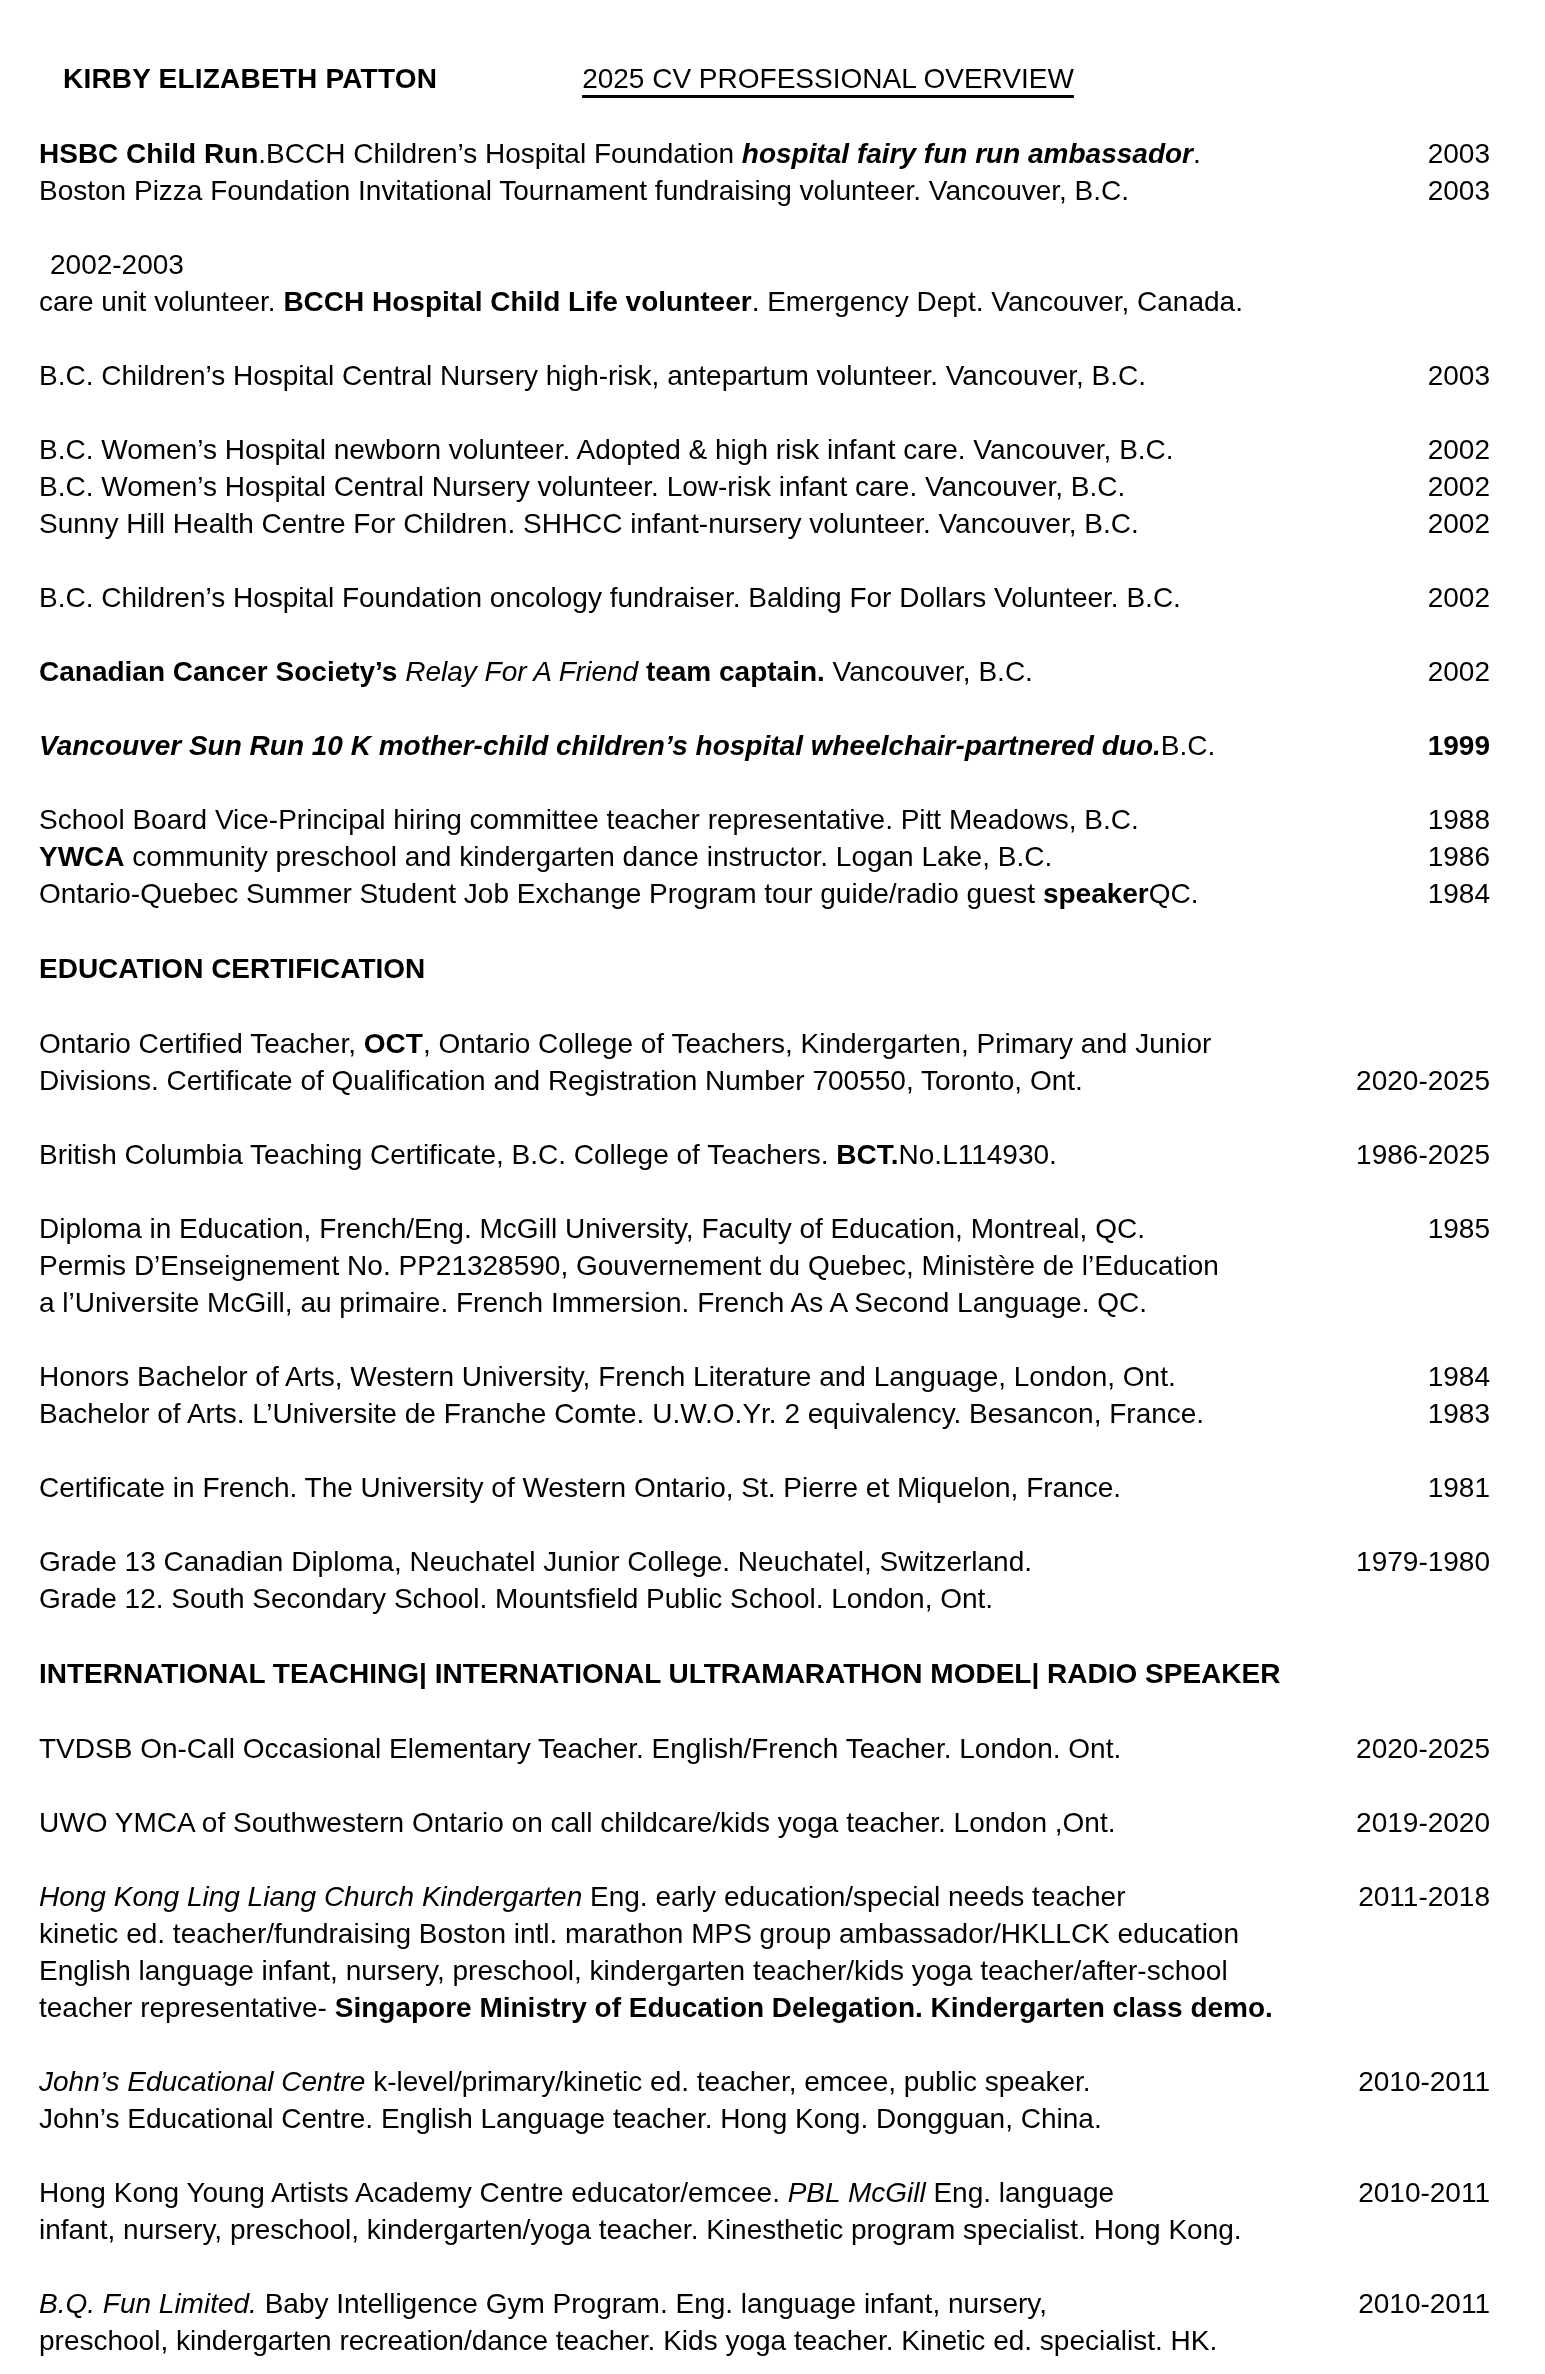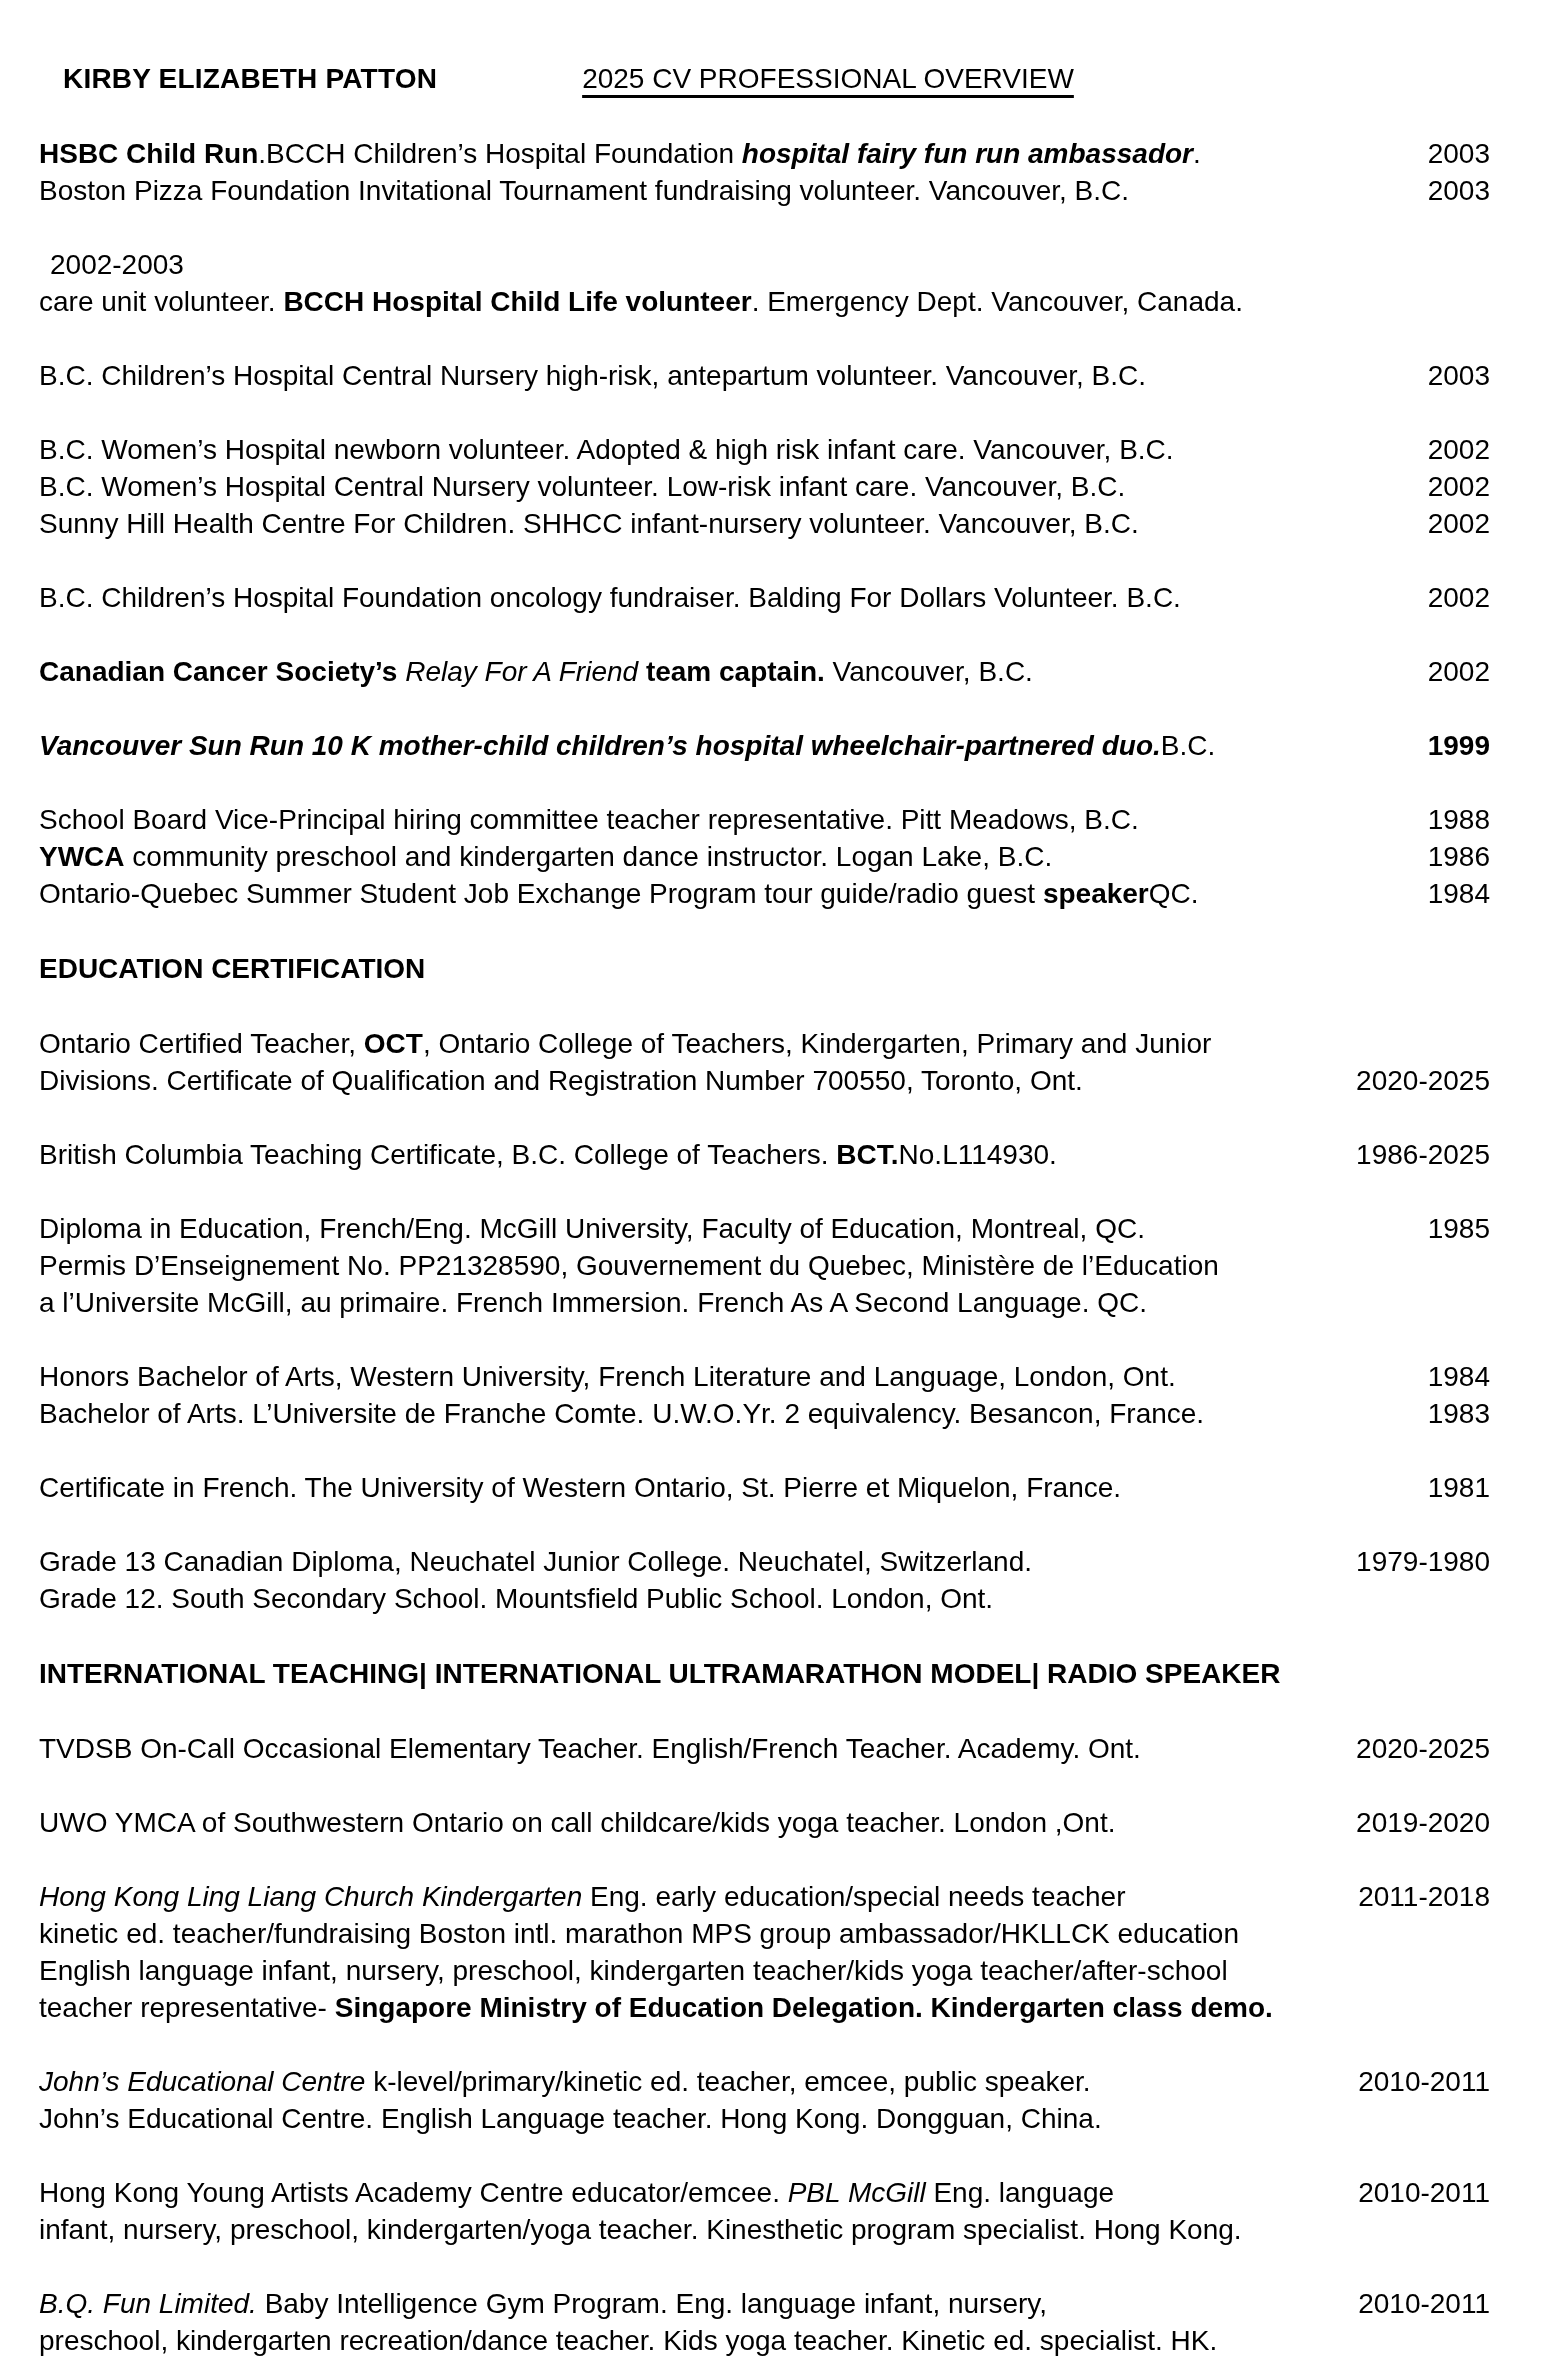--- a/index.html
+++ b/index.html
@@ -181,21 +181,21 @@
           <span class="left"><span>Grade 13 Canadian Diploma, Neuchatel Junior College. Neuchatel, Switzerland.</span></span>
           <span class="date">1979-1980</span>
         </div>
         <div class="line">
           <span class="left"><span>Grade 12. South Secondary School. Mountsfield Public School. London, Ont.</span></span>
         </div>
       </div>
       <div class="block heading"><span class="heading-text">INTERNATIONAL TEACHING| INTERNATIONAL ULTRAMARATHON MODEL| RADIO SPEAKER</span></div>
       <div class="block para">
         <div class="line">
-          <span class="left"><span>TVDSB On-Call Occasional Elementary Teacher. English/French Teacher. Academy. Ont.</span></span>
+          <span class="left"><span>TVDSB On-Call Occasional Elementary Teacher. English/French Teacher. London. Ont.</span></span>
           <span class="date">2020-2025</span>
         </div>
       </div>
       <div class="block para">
         <div class="line">
           <span class="left"><span>UWO YMCA of Southwestern Ontario on call childcare/kids yoga teacher. London ,Ont.</span></span>
           <span class="date">2019-2020</span>
         </div>
       </div>
       <div class="block para">

